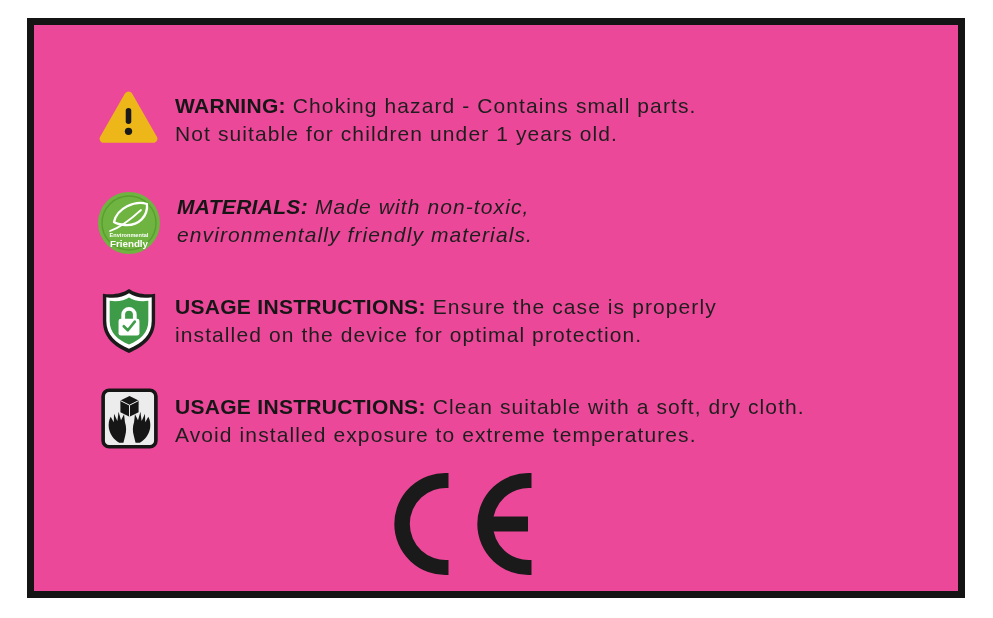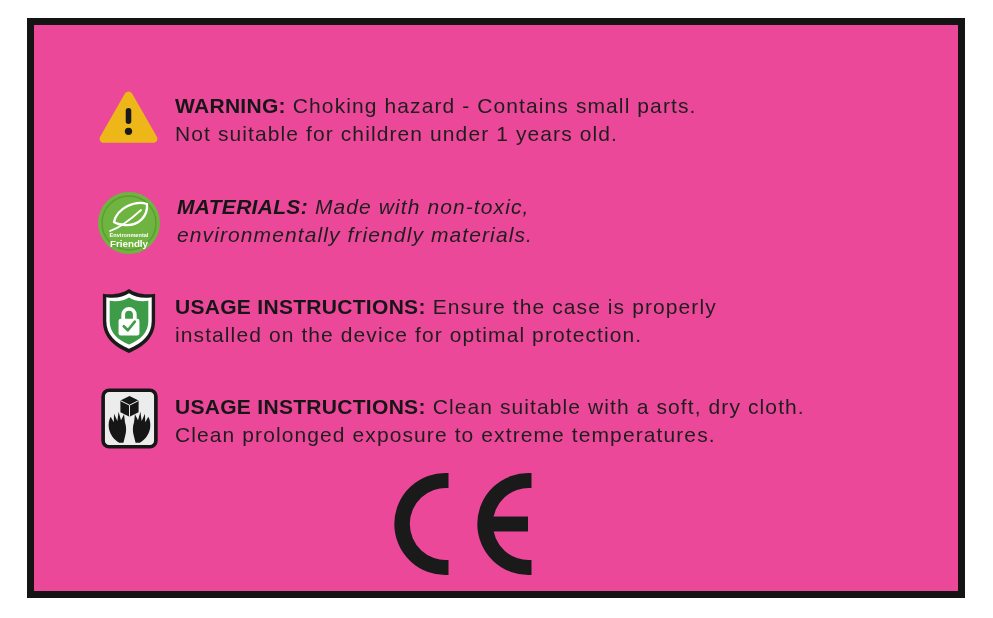--- a/index.html
+++ b/index.html
@@ -120,21 +120,21 @@
         <polygon points="47,13 62,20.5 47,28 32,20.5" fill="#161616"></polygon>
         <polygon points="32,20.5 47,28 47,47 32,39.5" fill="#161616"></polygon>
         <polygon points="62,20.5 47,28 47,47 62,39.5" fill="#161616"></polygon>
         <path d="M32 20.5 L47 28 L62 20.5 M47 28 L47 47" fill="none" stroke="#ECECEC" stroke-width="1.6"></path>
         <path d="M30 90 C 21 85 15 76 13 66 C 12 59 13 52 16 47 L 21 56 L 21.5 42 L 27 54 L 29 39 L 33 53 L 38 43 L 39.5 56 C 42 63 42 71 40 78 L 37 90 Z" fill="#161616"></path>
         <path d="M30 90 C 21 85 15 76 13 66 C 12 59 13 52 16 47 L 21 56 L 21.5 42 L 27 54 L 29 39 L 33 53 L 38 43 L 39.5 56 C 42 63 42 71 40 78 L 37 90 Z" fill="#161616" transform="translate(94,0) scale(-1,1)"></path>
       </svg>
     </div>
     <div class="row-text" style="left:141px; top:368px;">
       <span class="line"><b>USAGE INSTRUCTIONS:</b> <span>Clean suitable with a soft, dry cloth.</span></span>
-      <span class="line">Clean prolonged exposure to extreme temperatures.</span>
+      <span class="line">Avoid installed exposure to extreme temperatures.</span>
     </div>
 
     <div class="abs" style="left:360px; top:447px;">
       <span class="sr-only">CE</span>
       <svg width="140" height="104" viewBox="0 0 140 104">
         <path d="M 54.5 1.1 A 51 51 0 1 0 54.5 102.9 L 54.5 87.9 A 36 36 0 1 1 54.5 16.1 Z" fill="#1a1a1a"></path>
         <path d="M 137.5 1.1 A 51 51 0 1 0 137.5 102.9 L 137.5 87.9 A 36 36 0 1 1 137.5 16.1 Z" fill="#1a1a1a"></path>
         <rect x="96" y="44.5" width="38" height="15" fill="#1a1a1a"></rect>
       </svg>
     </div>

